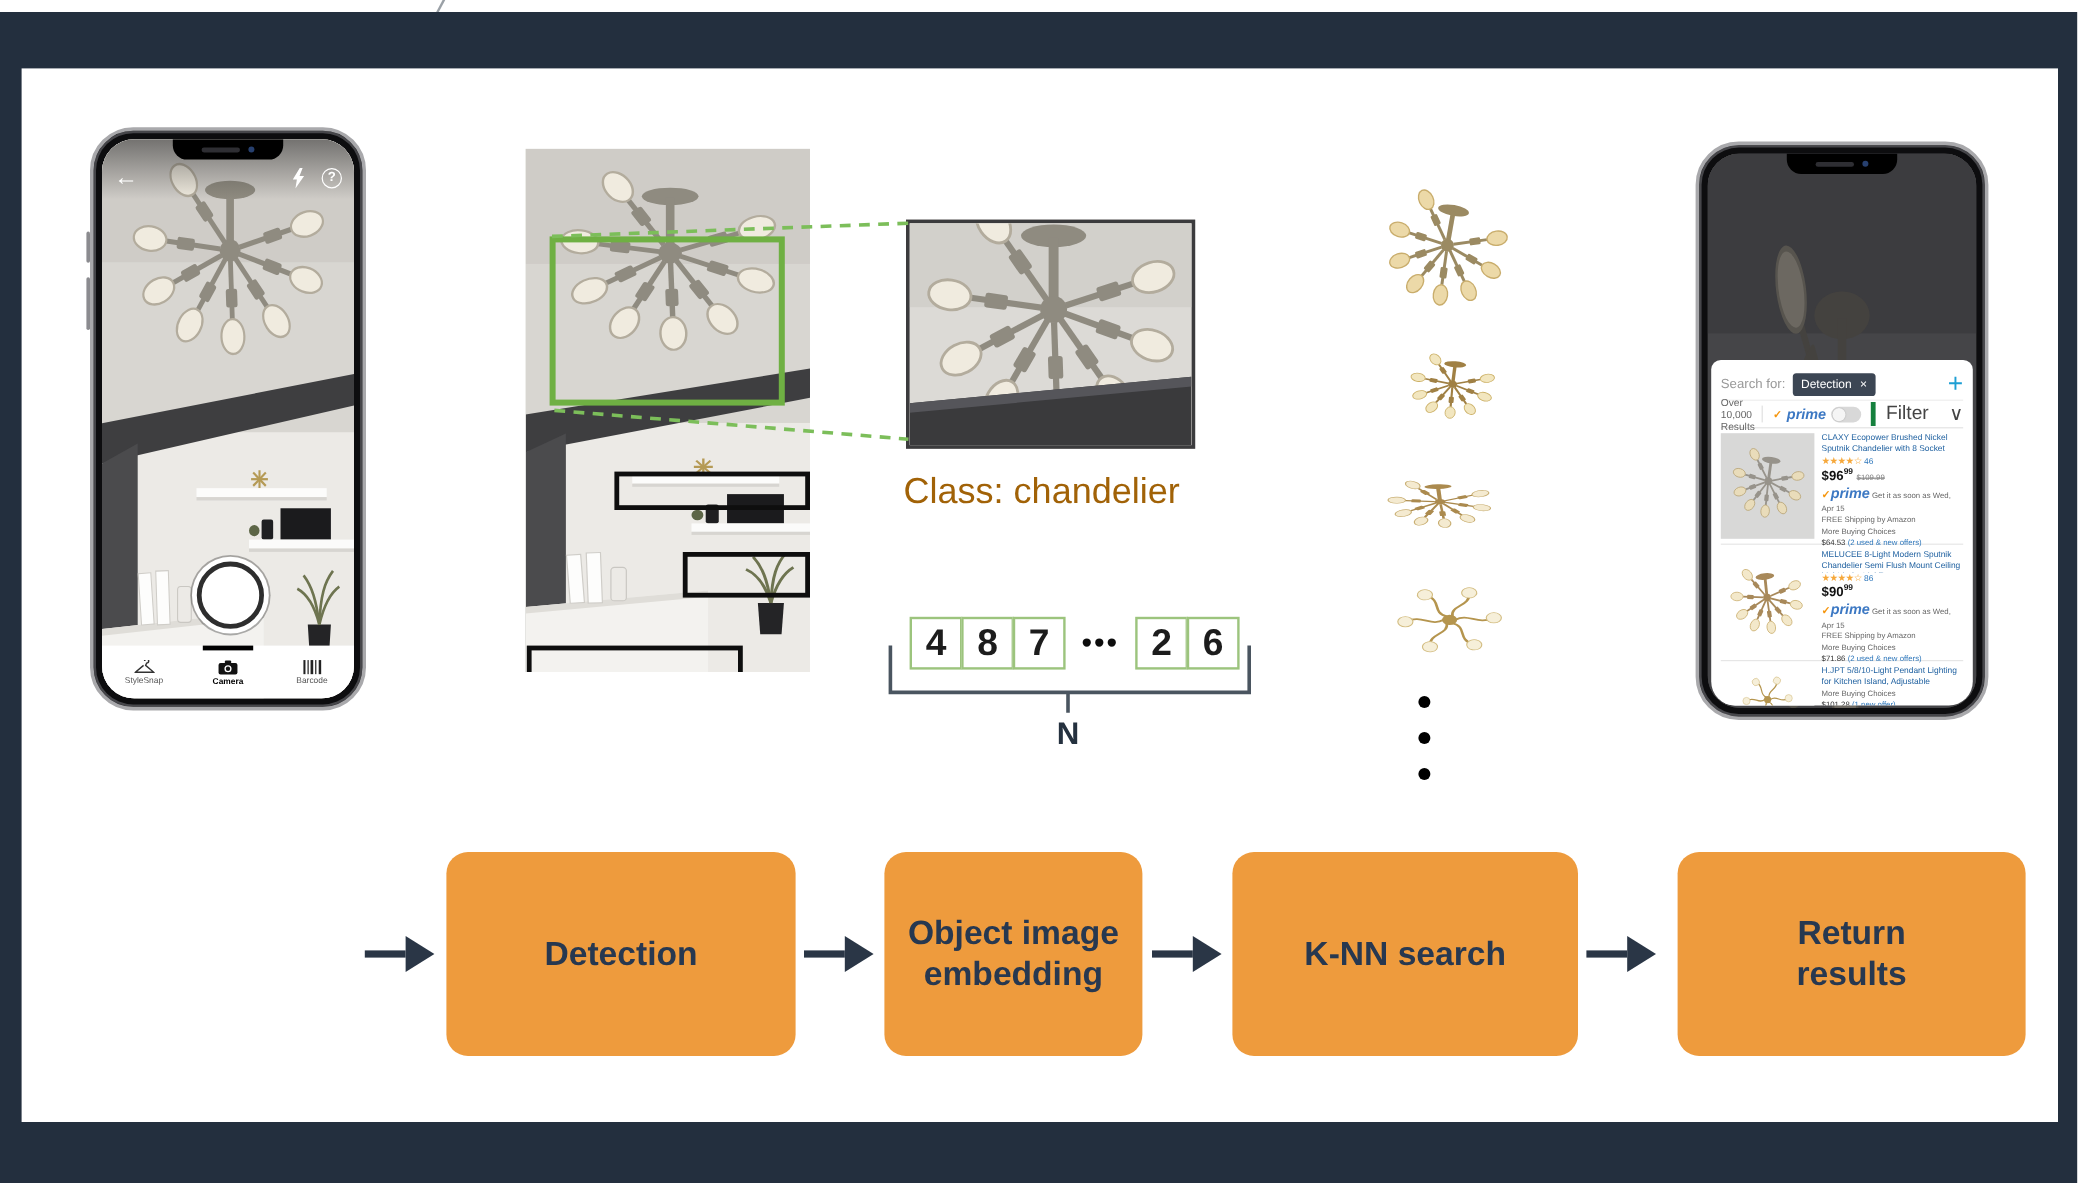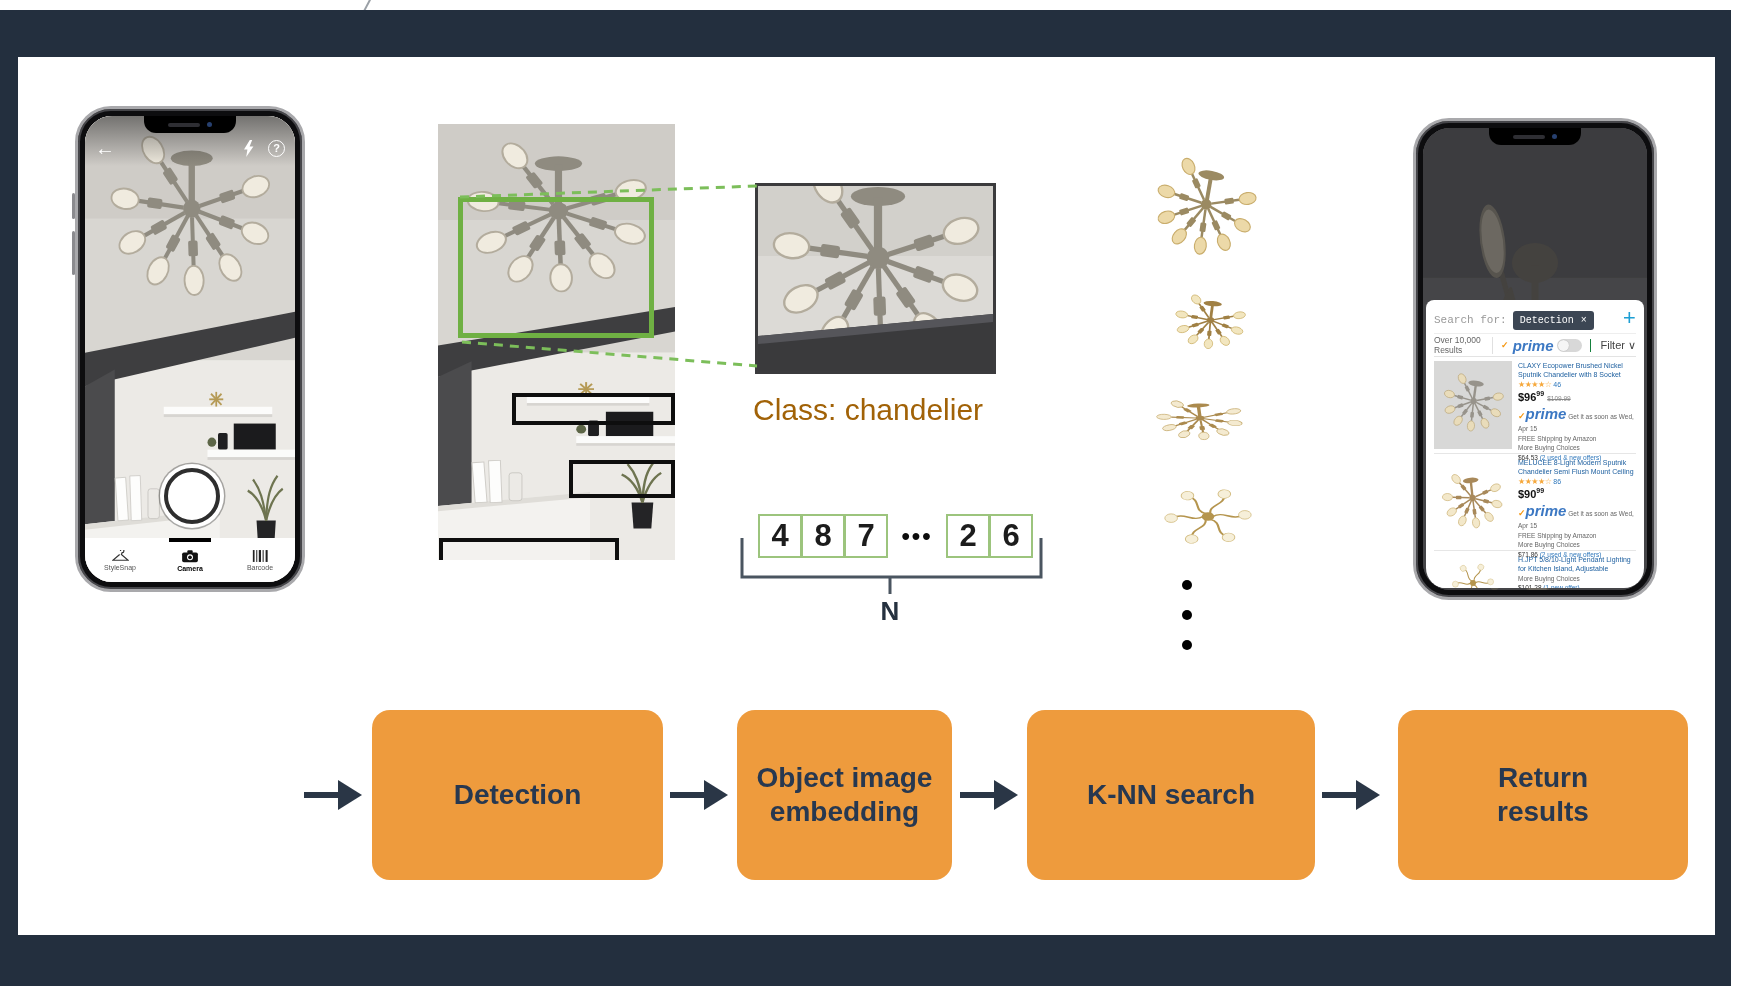--- a/index.html
+++ b/index.html
@@ -57,33 +57,33 @@
   .edots{position:absolute;top:514px;left:889px;width:56px;height:44px;display:flex;align-items:center;justify-content:center;
          font-size:24px;font-weight:900;letter-spacing:2px;color:#0d0d0d;}
   .nlabel{position:absolute;left:868px;top:596px;width:44px;text-align:center;font-size:26px;font-weight:bold;color:#25313f;}
 
   
   .cdot{position:absolute;width:10px;height:10px;border-radius:50%;background:#000;}
 
   
   .amz-card{position:absolute;left:3px;right:3px;top:172px;bottom:2px;background:#fff;border-radius:8px 8px 20px 20px;
             padding:7px 8px 4px;box-sizing:border-box;z-index:5;font-size:7px;color:#333;overflow:hidden;}
-  .srow{display:flex;align-items:center;height:26px;font-family:Liberation Mono, monospace;}
+  .srow{display:flex;align-items:center;height:26px;}
   .srow .sfor{color:#999;font-size:11px;}
   .chip{background:#3C4654;color:#fff;border-radius:3px;font-size:10px;padding:4px 7px;margin-left:6px;display:flex;align-items:center;gap:7px;}
   .chip .x{font-size:10px;}
   .plus{margin-left:auto;color:#1E9FD4;font-size:22px;font-weight:300;line-height:1;}
   .frow{display:flex;align-items:center;height:22px;border-top:1px solid #eee;border-bottom:1px solid #e3e3e3;}
   .frow .cnt{color:#666;font-size:8.5px;flex:1;}
   .primewrap{display:flex;align-items:center;gap:4px;padding:0 8px;border-left:1px solid #e0e0e0;}
   .pcheck{color:#F5960F;font-weight:bold;font-size:9px;}
-  .pword{color:#3C78C3;font-weight:bold;font-style:italic;font-size:15px;}
+  .pword{color:#3C78C3;font-weight:bold;font-style:italic;font-size:12px;}
   .pill{width:25px;height:13px;border-radius:7px;background:#d8d8d8;position:relative;}
   .pill::after{content:'';position:absolute;left:1px;top:1px;width:11px;height:11px;border-radius:50%;background:#f5f5f5;box-shadow:0 0 1px #999;}
-  .fwrap{display:flex;align-items:center;gap:3px;padding-left:9px;border-left:1px solid #15803d;color:#444;font-size:11px;}
+  .fwrap{display:flex;align-items:center;gap:17px;padding-left:9px;border-left:4px solid #15803d;color:#444;font-size:16px;}
   .rrow{display:flex;gap:6px;padding:4px 0;border-bottom:1px solid #e6e6e6;}
   .thumb{width:78px;flex:0 0 78px;position:relative;overflow:hidden;}
   .tcol{flex:1;min-width:0;}
   .rtitle{color:#2162A1;font-size:7px;line-height:1.3;max-height:19px;overflow:hidden;}
   .stars{color:#F6A83B;font-size:8px;letter-spacing:-.5px;}
   .rev{color:#2E77BB;font-size:7px;margin-left:2px;}
   .price{font-size:11px;font-weight:bold;color:#111;margin-top:1px;}
   .price sup{font-size:7px;}
   .strike{color:#888;font-size:6.5px;text-decoration:line-through;font-weight:normal;margin-left:3px;}
   .tiny{font-size:6.5px;color:#666;line-height:1.45;}

